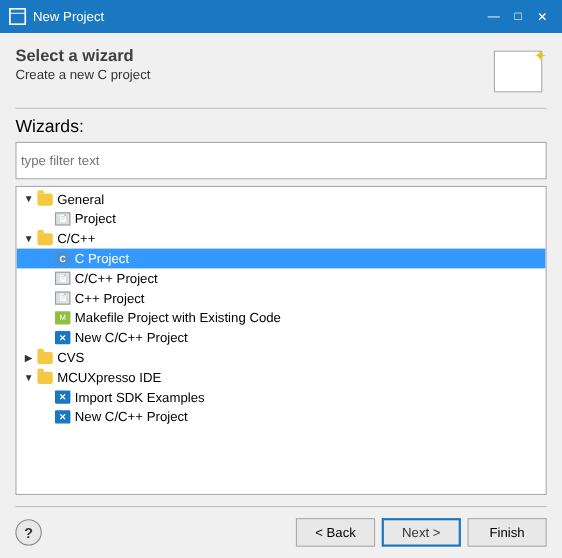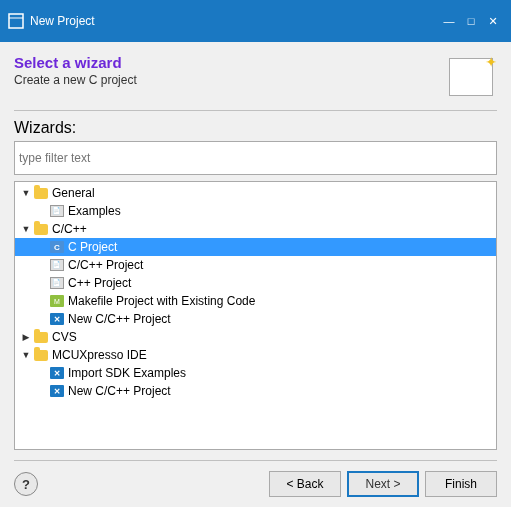--- a/index.html
+++ b/index.html
@@ -11,21 +11,21 @@
       background: #f0f0f0;
       display: flex;
       flex-direction: column;
     }
     .title-bar {
       background: #1a78c2;
       color: white;
       display: flex;
       align-items: center;
       padding: 5px 8px;
-      height: 42px;
+      height: 30px;
       flex-shrink: 0;
     }
     .title-bar-icon {
       width: 16px;
       height: 16px;
       margin-right: 6px;
       flex-shrink: 0;
     }
     .title-bar-title {
       flex: 1;
@@ -60,21 +60,21 @@
       display: flex;
       align-items: flex-start;
       margin-bottom: 12px;
     }
     .header-text {
       flex: 1;
     }
     .header-title {
       font-size: 15px;
       font-weight: bold;
-      color: #6d28d9;
+      color: #404040;
       margin-bottom: 2px;
     }
     .header-subtitle {
       font-size: 12px;
       color: #333;
     }
     .header-icon {
       width: 52px;
       height: 44px;
       flex-shrink: 0;
@@ -317,21 +317,21 @@
         <span class="wizard-item-icon">
           <div class="folder-yellow"></div>
         </span>
         <span class="item-label">General</span>
       </div>
       <div class="tree-item indent2">
         <span class="toggle-placeholder"></span>
         <span class="wizard-item-icon" style="font-size: 10px;">
           <div class="proj-icon">📄</div>
         </span>
-        <span class="item-label">Examples</span>
+        <span class="item-label">Project</span>
       </div>
       <div class="tree-item indent1">
         <span class="toggle-arrow">▼</span>
         <span class="wizard-item-icon">
           <div class="folder-yellow"></div>
         </span>
         <span class="item-label">C/C++</span>
       </div>
       <div class="tree-item indent2 selected">
         <span class="toggle-placeholder"></span>

